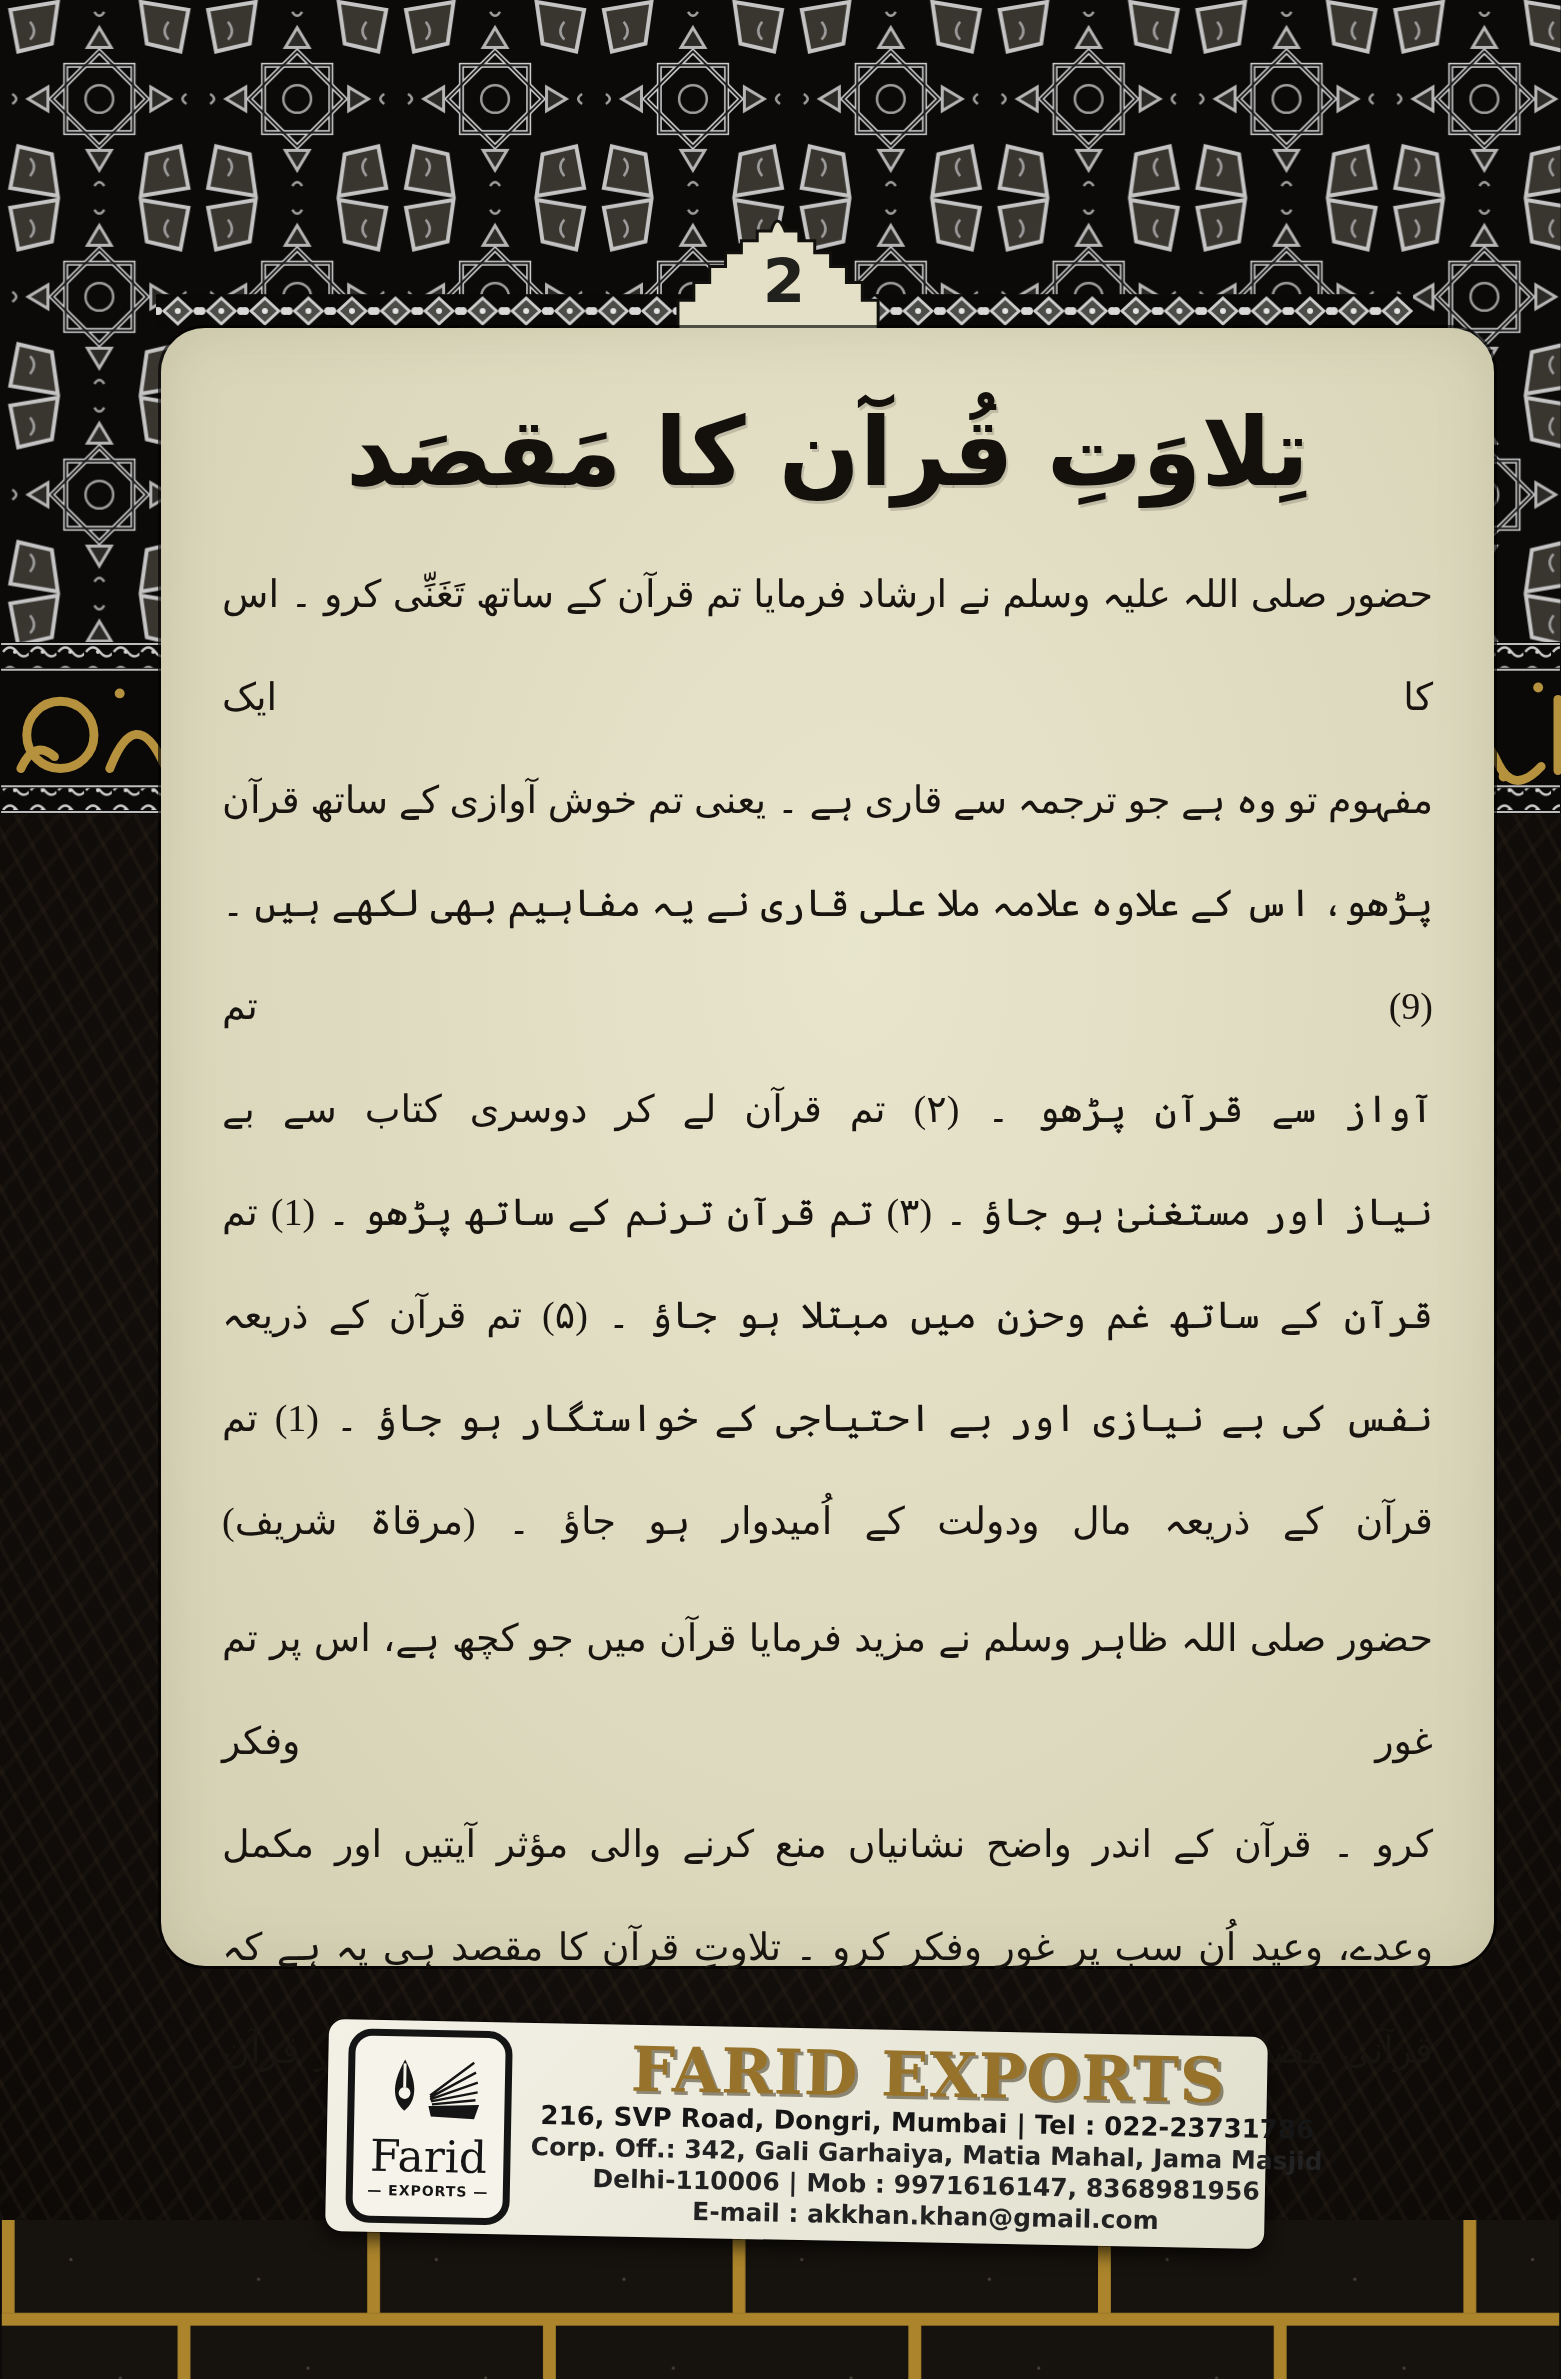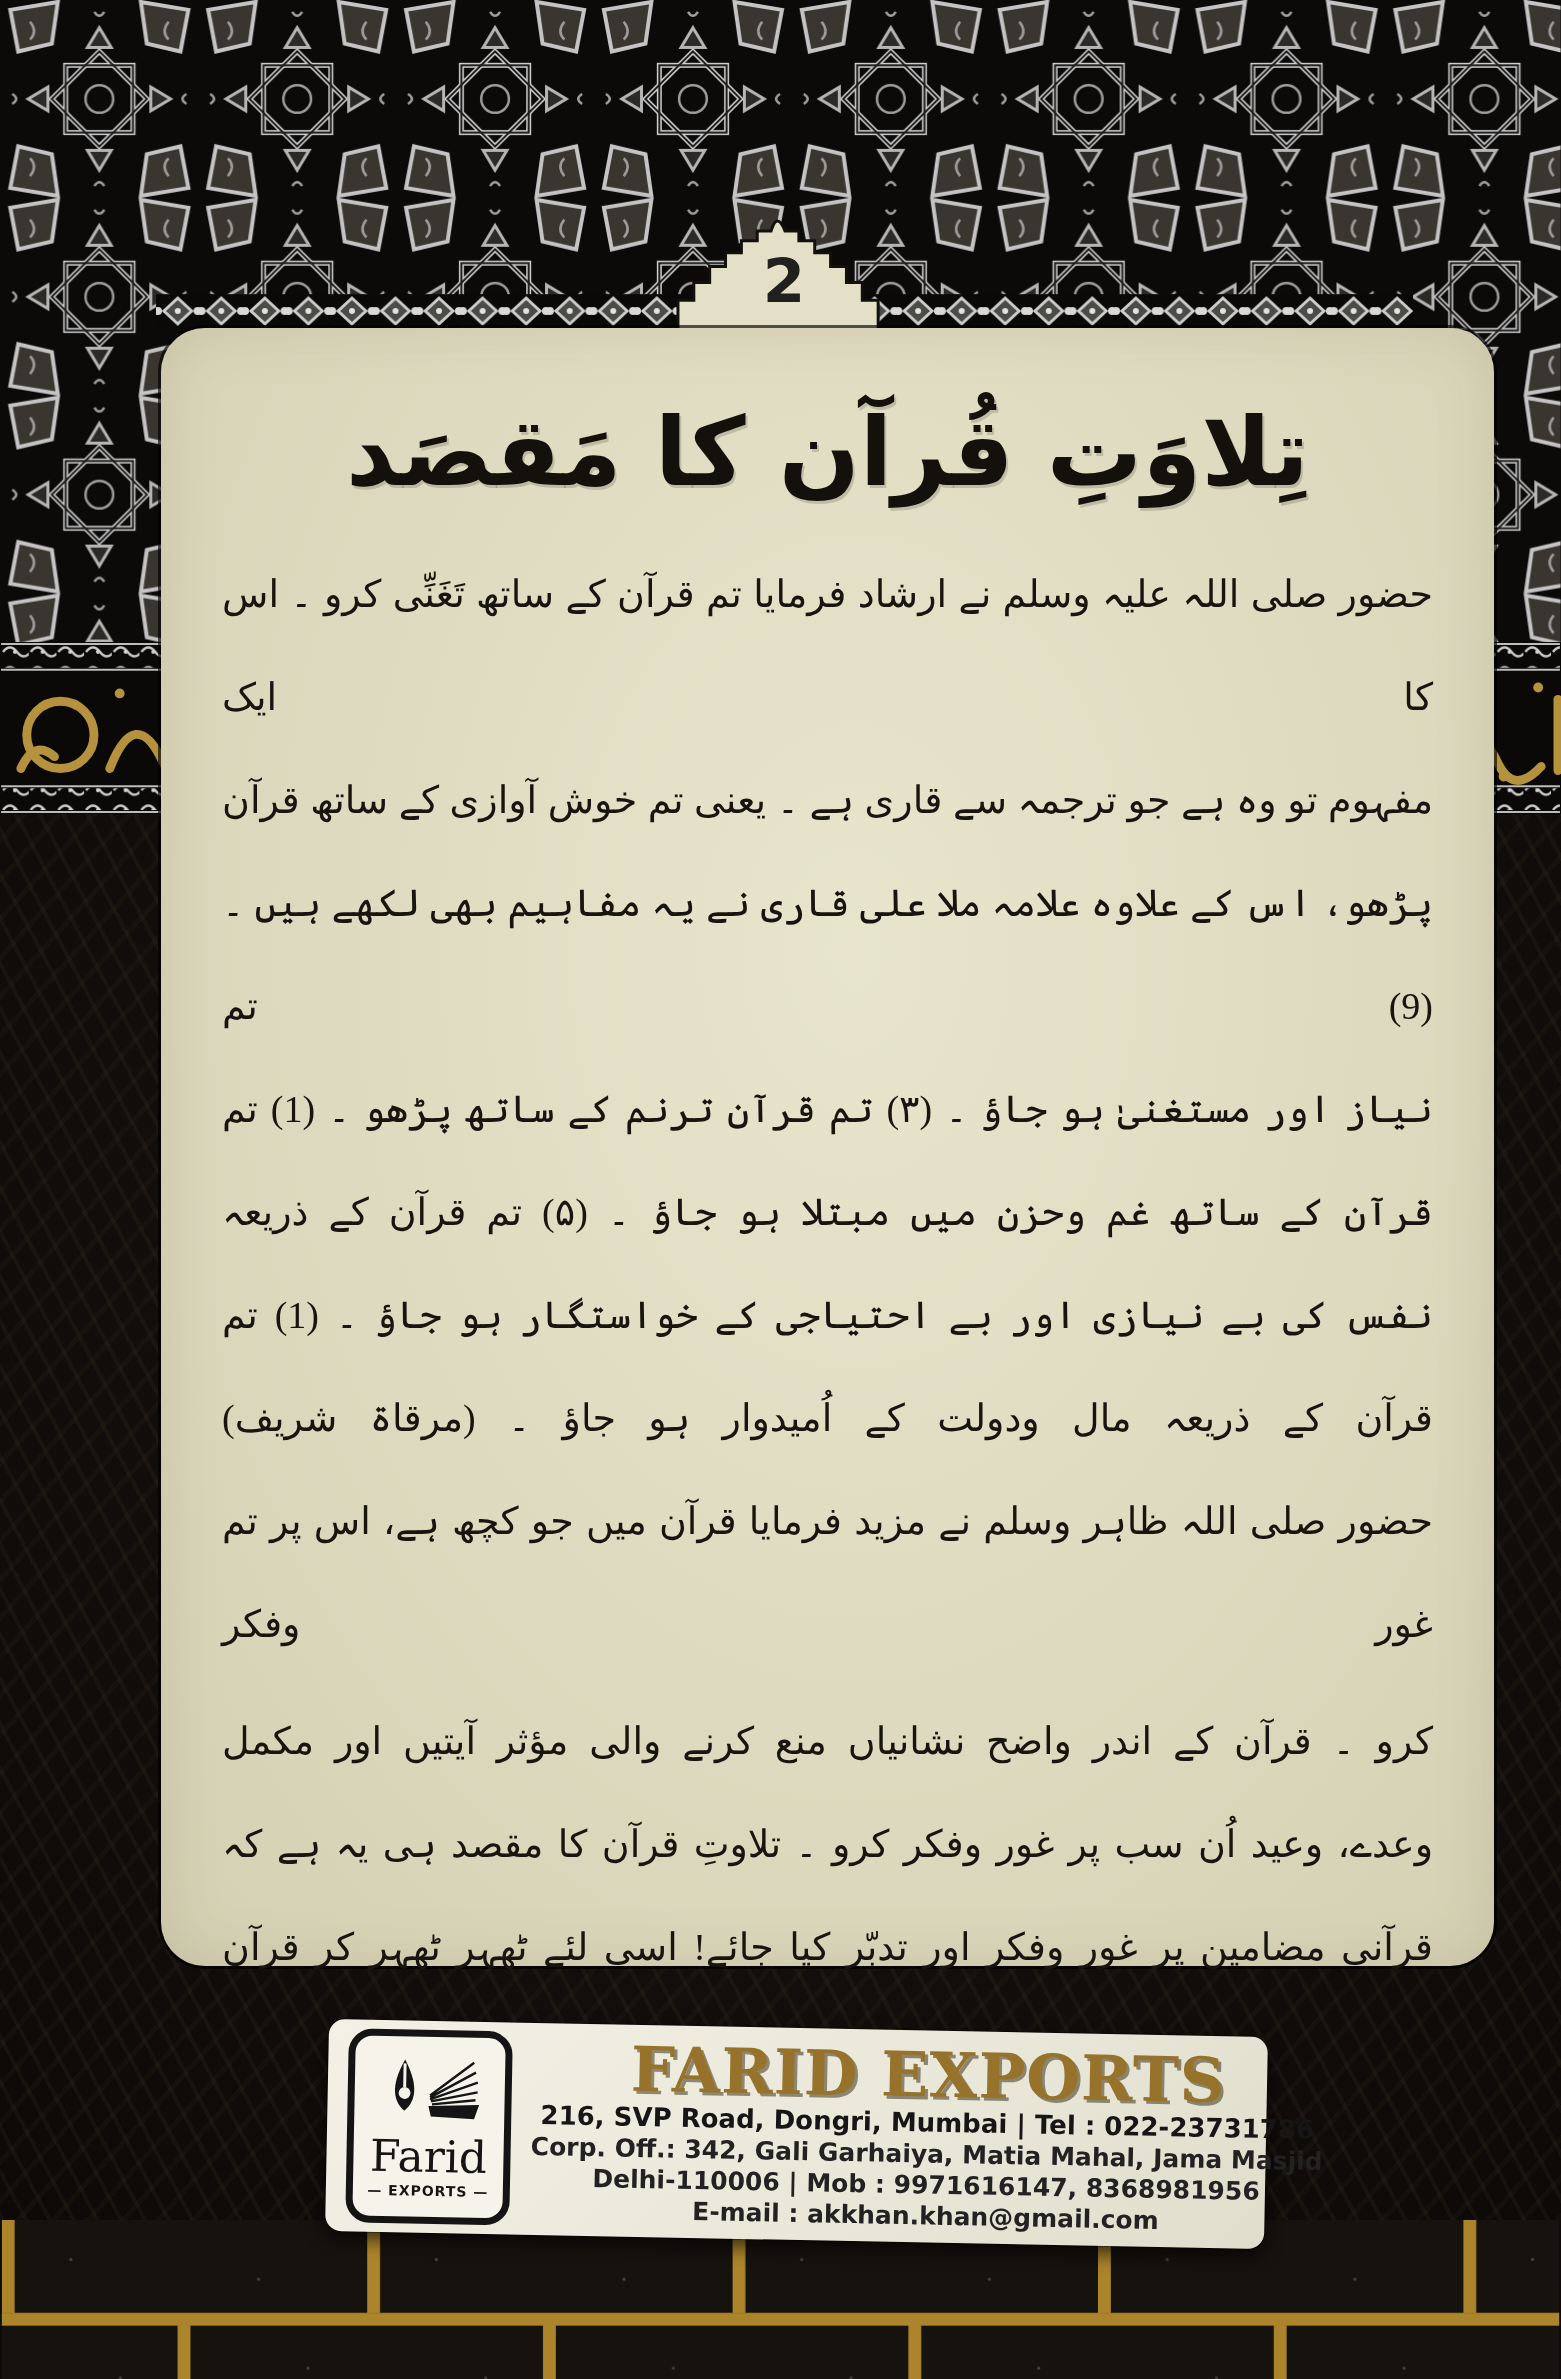--- a/index.html
+++ b/index.html
@@ -176,20 +176,21 @@
     <div class="page-number">2</div>
   </div>
 
   <div class="panel">
     <div class="page-title">تِلاوَتِ قُرآن کا مَقصَد</div>
     <div class="urdu-body">
 
     <div class="body-line">حضور صلی اللہ علیہ وسلم نے ارشاد فرمایا تم قرآن کے ساتھ تَغَنِّی کرو ۔ اس کا ایک</div>
         <div class="body-line">مفہوم تو وہ ہے جو ترجمہ سے قاری ہے ۔ یعنی تم خوش آوازی کے ساتھ قرآن</div>
         <div class="body-line">پڑھو، اس کے علاوہ علامہ ملا علی قاری نے یہ مفاہیم بھی لکھے ہیں ۔ (9) تم</div>
+        <div class="body-line">آواز سے قرآن پڑھو ۔ (۲) تم قرآن لے کر دوسری کتاب سے بے</div>
         <div class="body-line">نیاز اور مستغنیٰ ہو جاؤ ۔ (۳) تم قرآن ترنم کے ساتھ پڑھو ۔ (1) تم</div>
         <div class="body-line">قرآن کے ساتھ غم وحزن میں مبتلا ہو جاؤ ۔ (۵) تم قرآن کے ذریعہ</div>
         <div class="body-line">نفس کی بے نیازی اور بے احتیاجی کے خواستگار ہو جاؤ ۔ (1) تم</div>
         <div class="body-line">قرآن کے ذریعہ مال ودولت کے اُمیدوار ہو جاؤ ۔ (مرقاۃ شریف)</div>
         <div class="body-line">حضور صلی اللہ ظاہر وسلم نے مزید فرمایا قرآن میں جو کچھ ہے، اس پر تم غور وفکر</div>
         <div class="body-line">کرو ۔ قرآن کے اندر واضح نشانیاں منع کرنے والی مؤثر آیتیں اور مکمل</div>
         <div class="body-line">وعدے، وعید اُن سب پر غور وفکر کرو ۔ تلاوتِ قرآن کا مقصد ہی یہ ہے کہ</div>
         <div class="body-line">قرآنی مضامین پر غور وفکر اور تدبّر کیا جائے! اسی لئے ٹھہر ٹھہر کر قرآن</div>
       </div>
   </div>

